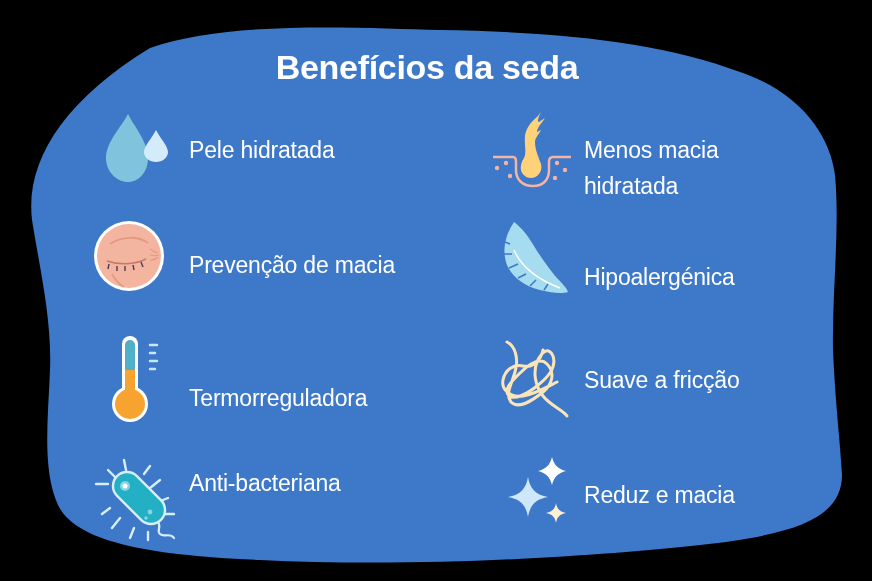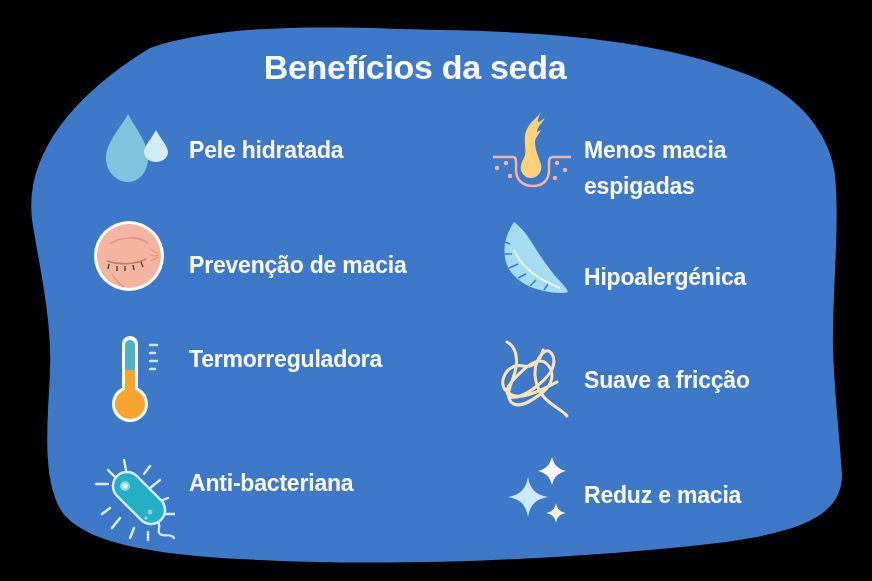--- a/index.html
+++ b/index.html
@@ -4,25 +4,25 @@
   <style>
     html, body { margin: 0; padding: 0; }
     body {
       width: 872px; height: 581px; background: #000000; position: relative; overflow: hidden;
       font-family: "Liberation Sans", "DejaVu Sans", sans-serif;
     }
     .blob { position: absolute; left: 0; top: 0; width: 872px; height: 581px; }
     .title {
       position: absolute; left: 0; width: 830px; top: 48px; text-align: center;
       color: #ffffff; font-weight: bold; font-size: 34px; letter-spacing: -0.3px;
-      padding-left: 0;
+      padding-left: 12px;
     }
     .icon { position: absolute; }
     .label {
-      position: absolute; color: #ffffff; font-weight: bold; font-size: 23px; line-height: 34px;
+      position: absolute; color: #ffffff; font-weight: normal; font-size: 23px; line-height: 34px;
       white-space: nowrap; letter-spacing: -0.2px;
     }
   </style>
 </head>
 <body>
 
 <svg class="blob" viewBox="0 0 872 581" xmlns="http://www.w3.org/2000/svg">
   <path fill="#3d78c9" d="
     M 150 48
     C 230 20, 360 28, 440 30
@@ -53,21 +53,21 @@
     <path d="M2 51 L 22 51 C 24 51, 25 52, 25 56 L 25 64 C 25 74, 32 80, 42 80 C 52 80, 58 74, 58 64 L 58 56 C 58 52, 60 51, 62 51 L 80 51" fill="none" stroke="#f5b3a4" stroke-width="2.5"></path>
     <path d="M34 70 C 28 66, 29 58, 33 52 C 36 46, 33 38, 34 30 C 35 22, 40 16, 47 10 L 50 6 C 47 12, 46 16, 48 16 L 54 12 C 50 18, 46 22, 46 26 L 50 24 C 48 28, 44 32, 44 36 C 44 44, 48 52, 50 58 C 52 66, 46 72, 40 72 C 37 72, 35 71, 34 70 Z" fill="#ffd27a"></path>
     <circle cx="6" cy="62" r="2.2" fill="#f5b3a4"></circle>
     <circle cx="15" cy="57" r="2.2" fill="#f5b3a4"></circle>
     <circle cx="19" cy="70" r="2.2" fill="#f5b3a4"></circle>
     <circle cx="66" cy="57" r="2.2" fill="#f5b3a4"></circle>
     <circle cx="74" cy="64" r="2.2" fill="#f5b3a4"></circle>
     <circle cx="64" cy="72" r="2.2" fill="#f5b3a4"></circle>
   </svg>
   <div class="label" style="left:584px;top:133px">Menos macia</div>
-  <div class="label" style="left:584px;top:169px">espigadas</div>
+  <div class="label" style="left:584px;top:169px">hidratada</div>
 </div>
 
 <div>
   <svg class="icon" style="left:92px;top:219px" width="74" height="74" viewBox="0 0 74 74">
     <circle cx="37" cy="37" r="35" fill="#ffffff"></circle>
     <circle cx="37" cy="37" r="32" fill="#f4b5a0"></circle>
     <path d="M18 25 C 30 17, 46 17, 56 24" fill="none" stroke="#e59882" stroke-width="2"></path>
     <path d="M15 42 C 26 46, 42 46, 54 40" fill="none" stroke="#c47a6a" stroke-width="1.5"></path>
     <g stroke="#4a3a55" stroke-width="1.4">
       <line x1="17" y1="45" x2="16" y2="50"></line>
@@ -99,21 +99,21 @@
     <rect x="13" y="6" width="10" height="34" rx="5" fill="#4fb0c8"></rect>
     <rect x="13" y="36" width="10" height="30" fill="#f7a32f"></rect>
     <circle cx="18" cy="70" r="15" fill="#f7a32f"></circle>
     <g stroke="#c9e6f8" stroke-width="2.5" stroke-linecap="round">
       <line x1="38" y1="11" x2="45" y2="11"></line>
       <line x1="38" y1="19" x2="43" y2="19"></line>
       <line x1="38" y1="27" x2="45" y2="27"></line>
       <line x1="38" y1="35" x2="43" y2="35"></line>
     </g>
   </svg>
-  <div class="label" style="left:189px;top:342px">Termorreguladora</div>
+  <div class="label" style="left:189px;top:381px">Termorreguladora</div>
 </div>
 
 <div>
   <svg class="icon" style="left:497px;top:338px" width="80" height="80" viewBox="0 0 80 80">
     <path d="M10 4 C 18 8, 22 20, 18 34 C 14 48, 8 56, 14 64 C 22 72, 36 62, 46 54 C 56 46, 58 34, 50 26 C 42 18, 30 28, 22 36 C 14 44, 6 52, 12 58 C 18 62, 30 56, 40 48 C 50 40, 60 30, 56 18 C 52 8, 44 14, 40 24 C 36 34, 38 48, 46 58 C 54 68, 66 72, 70 78 M 46 12 C 44 22, 36 30, 26 28 C 16 26, 8 32, 6 42 C 4 52, 14 60, 26 58 C 38 56, 52 48, 60 44" fill="none" stroke="#fbe5b8" stroke-width="3" stroke-linecap="round"></path>
   </svg>
   <div class="label" style="left:584px;top:363px">Suave a fricção</div>
 </div>
 
 <div>

